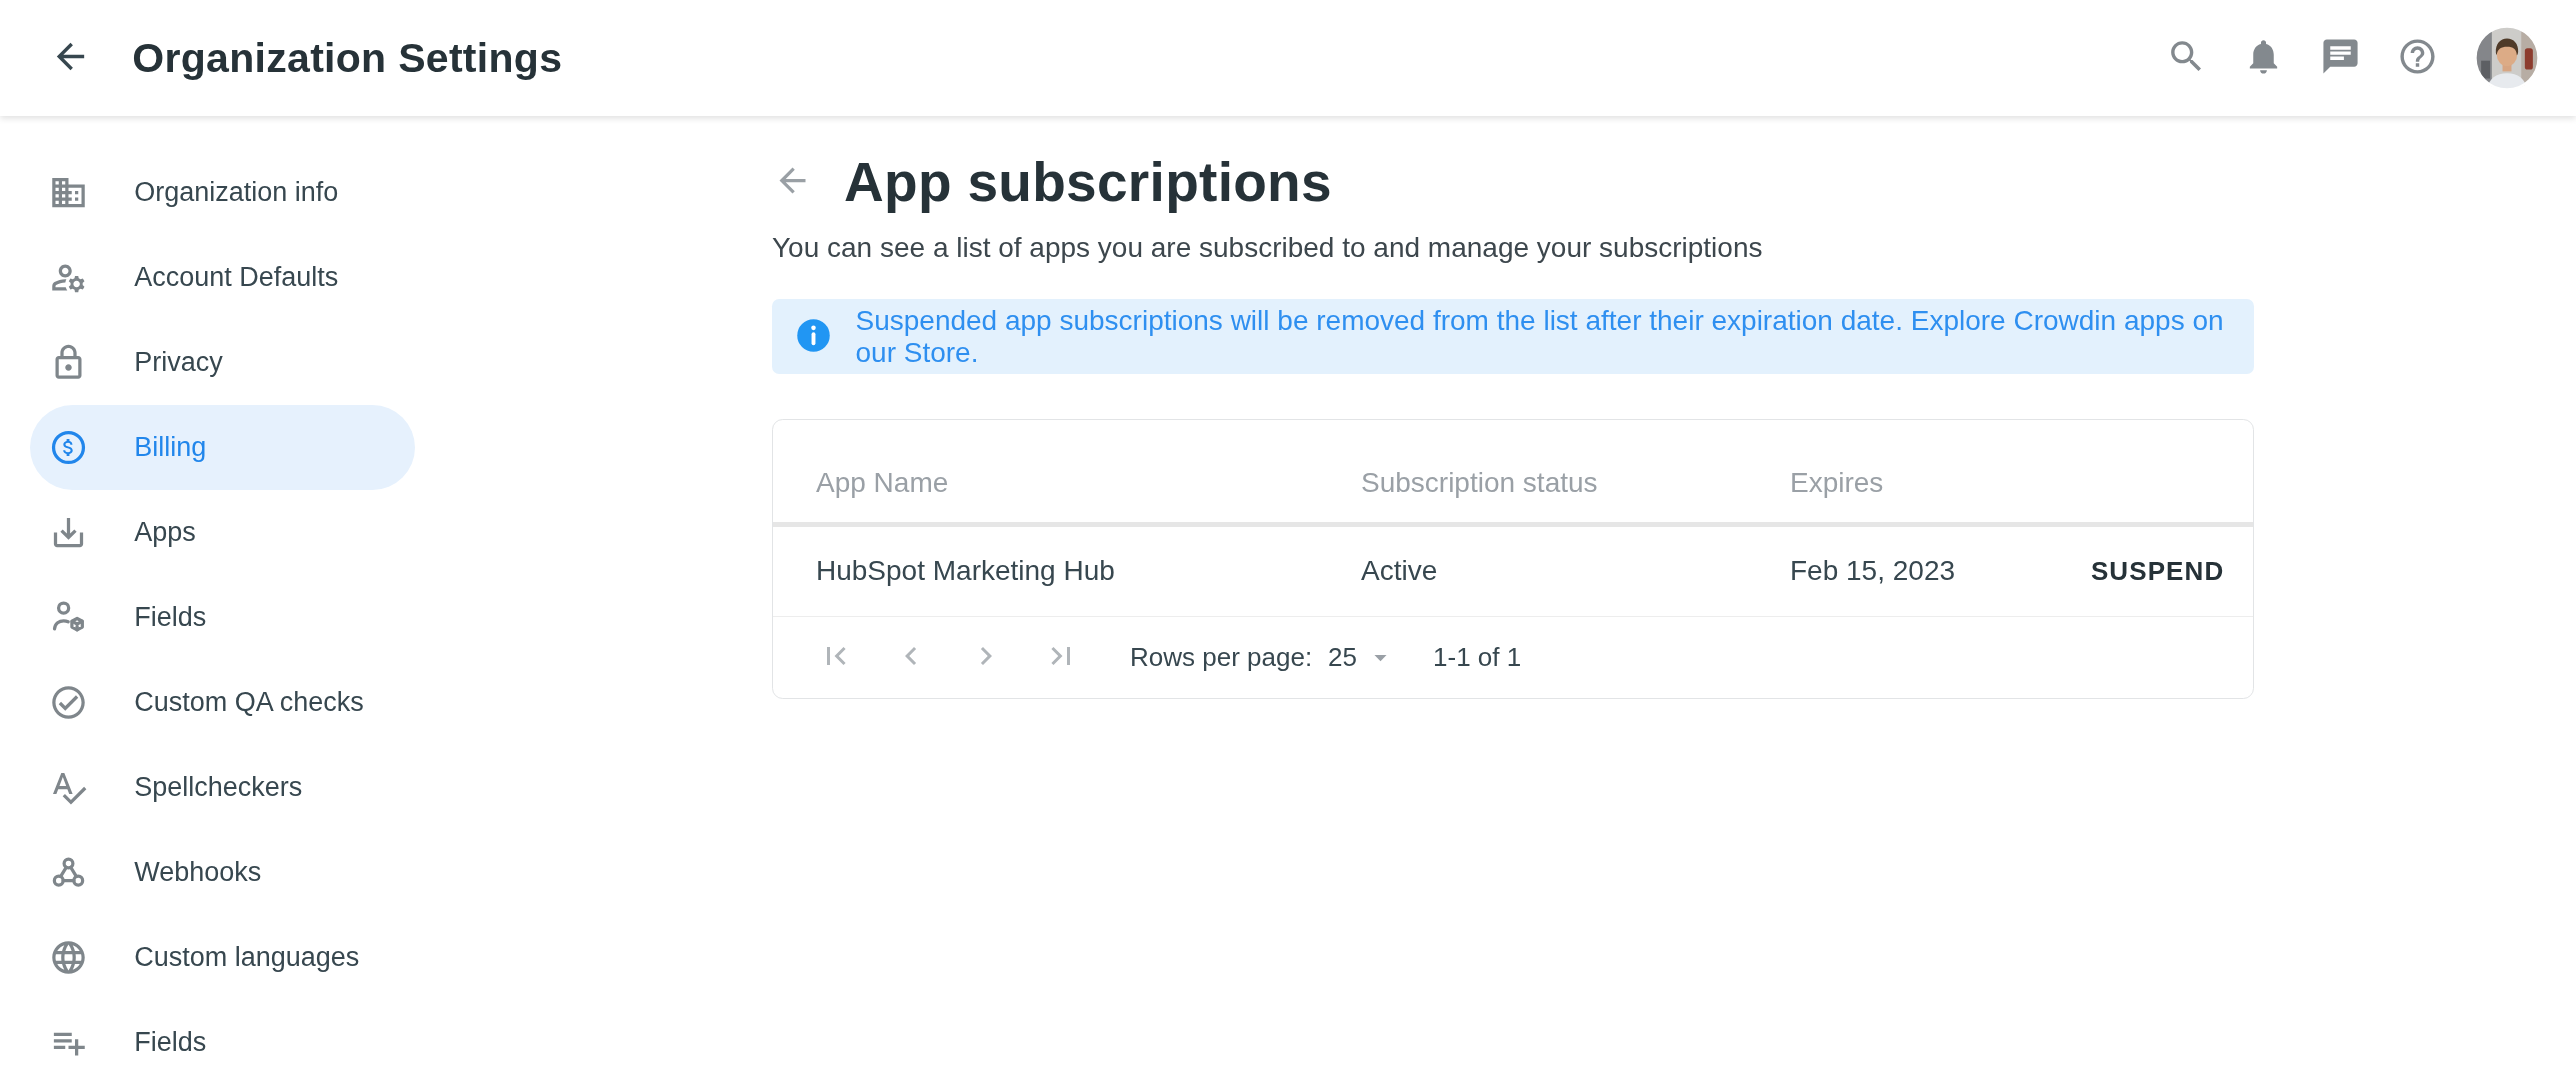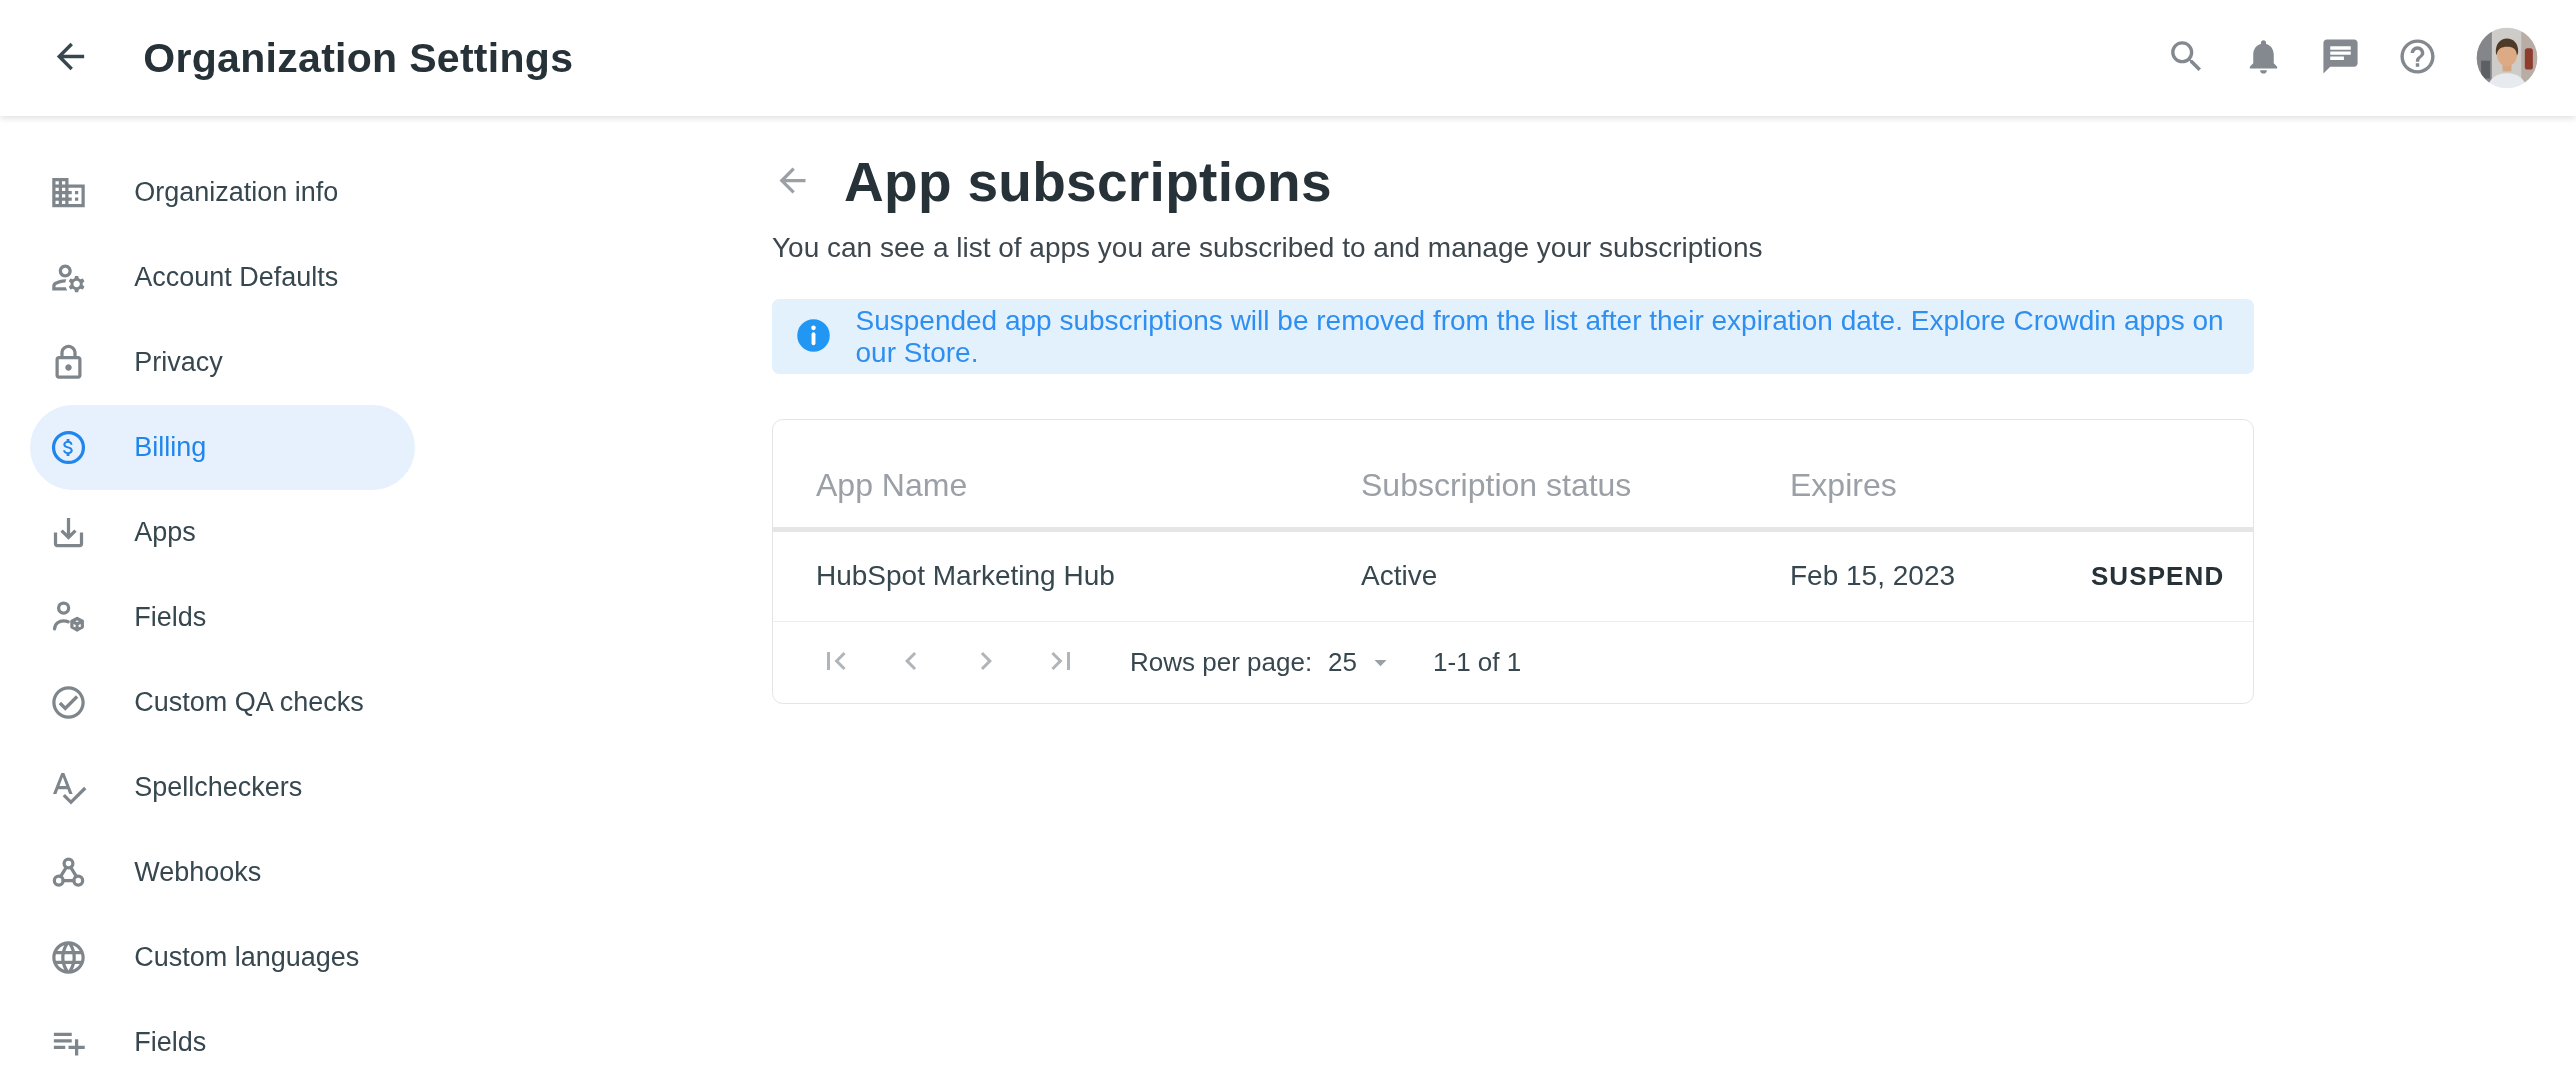--- a/index.html
+++ b/index.html
@@ -1,39 +1,39 @@
 <!DOCTYPE html>
 <html style="font-size:14.3px"><head>
 <meta charset="utf-8">
 <style>
   html,body{margin:0;padding:0;overflow:hidden;background:#fff;}
   body{width:2576px;height:1091px;font-family:"Liberation Sans","DejaVu Sans",sans-serif;color:#37474f;position:relative;}
   .topbar{position:absolute;top:0;left:0;width:2576px;height:116px;background:#fff;display:flex;align-items:center;padding:0 36px;box-sizing:border-box;box-shadow:0 2.7px 6.3px rgba(0,0,0,.12);z-index:5;}
   .icon-btn{width:41px;height:41px;display:flex;align-items:center;justify-content:center;cursor:pointer;flex:0 0 auto;}
   .topbar .back{margin-left:14.3px;}
-  .topbar-title{font-size:41px;font-weight:700;color:#263238;margin-left:52px;letter-spacing:0.3px;}
+  .topbar-title{font-size:41px;font-weight:700;color:#263238;margin-left:41px;letter-spacing:0.3px;}
   .topbar-spacer{flex:1;}
   .topbar-right{display:flex;align-items:center;gap:36px;}
   .avatar{width:66px;height:66px;border-radius:50%;overflow:hidden;flex:0 0 auto;cursor:pointer;}
   .sidebar{position:absolute;top:116px;left:0;width:465px;padding-top:34px;box-sizing:border-box;}
   .side-item{height:85px;margin:0 51px 0 29.5px;width:385px;border-radius:43px;display:flex;align-items:center;padding-left:19.7px;box-sizing:border-box;cursor:pointer;}
   .side-item .s-icon{width:39px;height:39px;display:flex;align-items:center;justify-content:center;flex:0 0 auto;}
   .side-item .s-label{margin-left:46px;font-size:27px;font-weight:500;color:#37474f;white-space:nowrap;}
   .side-item.active{background:#e6f1fd;}
   .side-item.active .s-label{color:#2186eb;}
   .main{position:absolute;left:772px;top:116px;width:1482px;}
   .page-head{margin-top:36px;display:flex;align-items:center;}
   .page-head h1{font-size:55px;font-weight:700;color:#263238;margin:0 0 0 31px;line-height:1.1;letter-spacing:0.3px;}
   .subtitle{margin-top:19.7px;font-size:28px;color:#3d474d;}
   .banner{margin-top:35px;height:75px;background:#e3f1fd;border-radius:7.2px;display:flex;align-items:center;padding:0 21.5px;box-sizing:border-box;justify-content:center;}
   .banner-text{margin-left:23px;font-size:28px;color:#2e8ff0;}
   .card{margin-top:45px;border:1.8px solid #e2e4e6;border-radius:10.7px;background:#fff;overflow:hidden;}
   .card h2{margin:39px 43px 0;font-size:36px;font-weight:700;color:#263238;letter-spacing:0.2px;}
   .grid-cols{display:grid;grid-template-columns:545px 429px 1fr auto;align-items:center;padding:0 21.5px 0 43px;}
-  .thead{margin-top:47px;padding-bottom:23px;color:#9aa0a6;font-size:32px;}
+  .thead{margin-top:47px;padding-bottom:23px;color:#9aa0a6;font-size:28px;}
   .divider{height:4.5px;background:#e6e6e6;}
   .trow{height:89px;font-size:28px;color:#37474f;border-bottom:1.8px solid #ededed;}
   .suspend-btn{font-size:26px;font-weight:700;color:#263238;letter-spacing:1.1px;background:none;border:none;padding:5.4px 7.2px;cursor:pointer;font-family:inherit;}
   .pagination{height:81px;display:flex;align-items:center;padding:0 43px;}
   .pg-icons{display:flex;align-items:center;gap:36px;}
   .pg-btn{width:39px;height:39px;display:flex;align-items:center;justify-content:center;cursor:pointer;}
   .rpp-label{margin-left:50px;font-size:26px;color:#37474f;}
   .rpp-value{margin-left:16px;font-size:26px;color:#37474f;display:flex;align-items:center;cursor:pointer;}
   .rpp-caret{margin-left:9px;display:flex;align-items:center;}
   .pg-range{margin-left:38px;font-size:26px;color:#37474f;}

